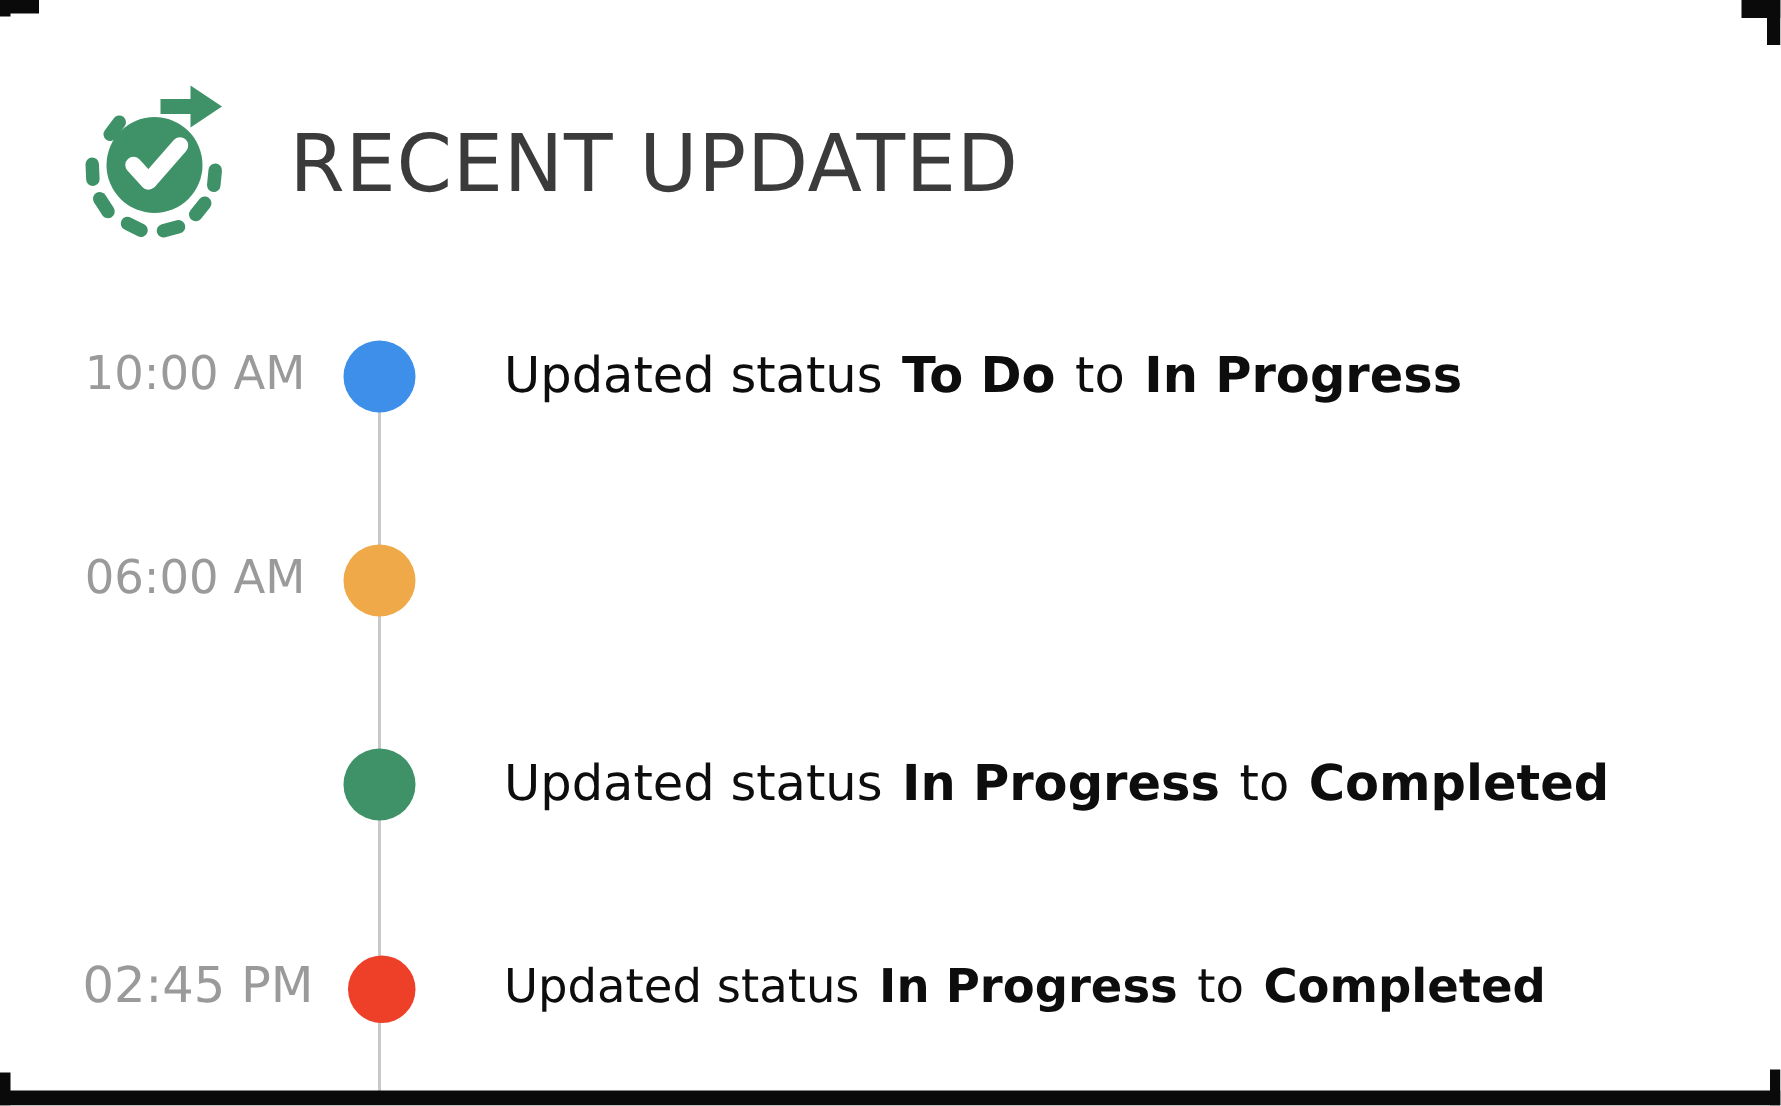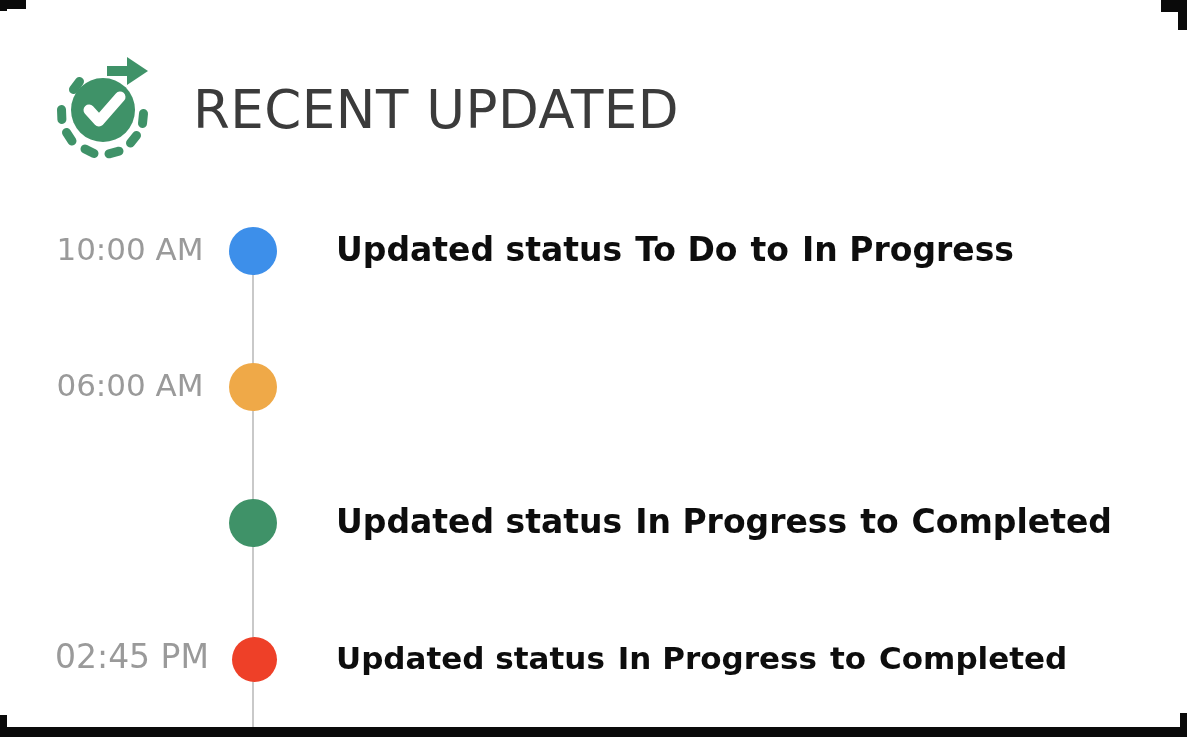--- a/index.html
+++ b/index.html
@@ -113,23 +113,23 @@
   .row-text {
     position: absolute;
     left: 336px;
     top: 22px;
     line-height: 46px;
     font-family: "DejaVu Sans", "Liberation Sans", sans-serif;
     font-size: 33px;
     color: #0d0d0d;
     white-space: nowrap;
   }
-  .row-text .lbl        { font-weight: 700; }
+  .row-text .lbl        { font-weight: 400; }
   .row-text .status     { font-weight: 700; }
-  .row-text .conj       { font-weight: 700; margin-top: 47px; }
+  .row-text .conj       { font-weight: 400; margin-top: 47px; }
   .row-text .sp         { display: inline-block; width: 13px; }
 
   
   .timeline-row.compact .row-time { font-size: 33px; left: 46px; }
   .timeline-row.compact .row-text { font-size: 31px; left: 336px; }
   .timeline-row.compact .row-dot  { left: 232px; top: 24px; width: 45px; height: 45px; }
 </style>
 </head>
 <body>
 

